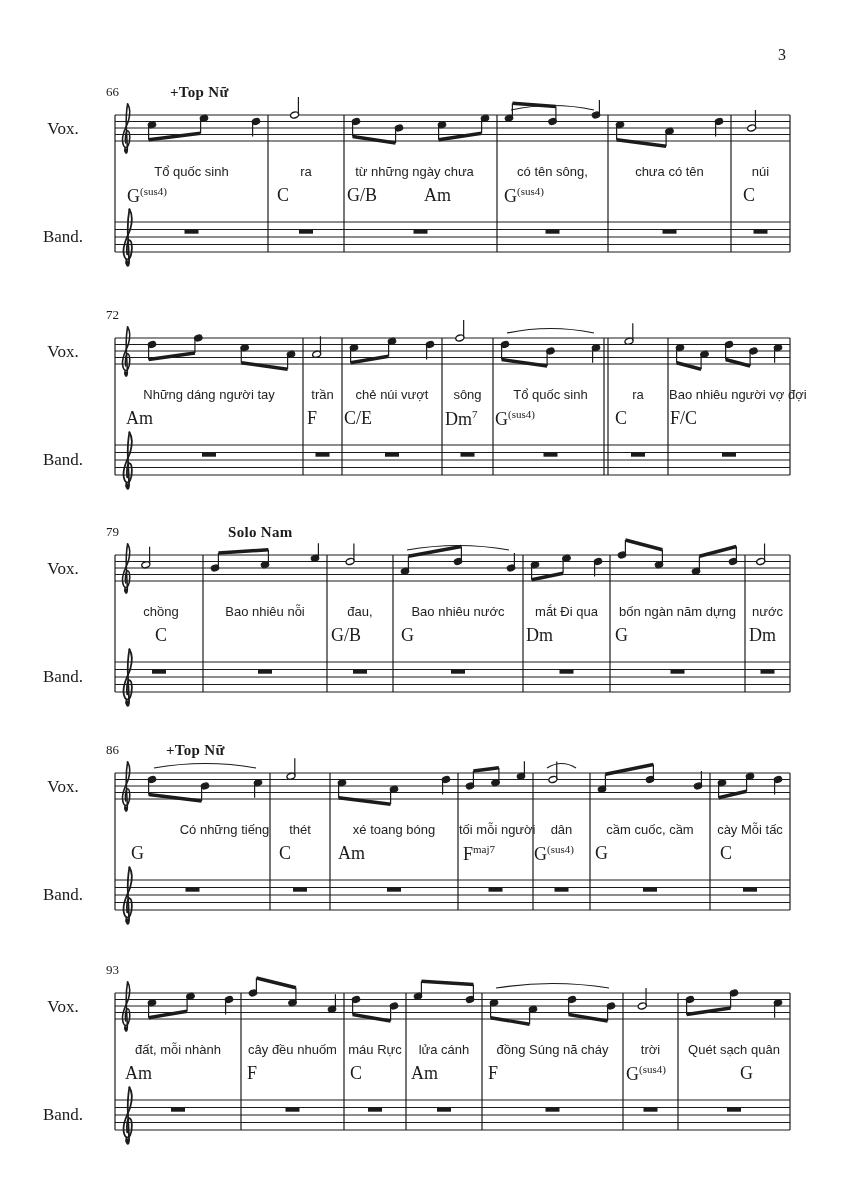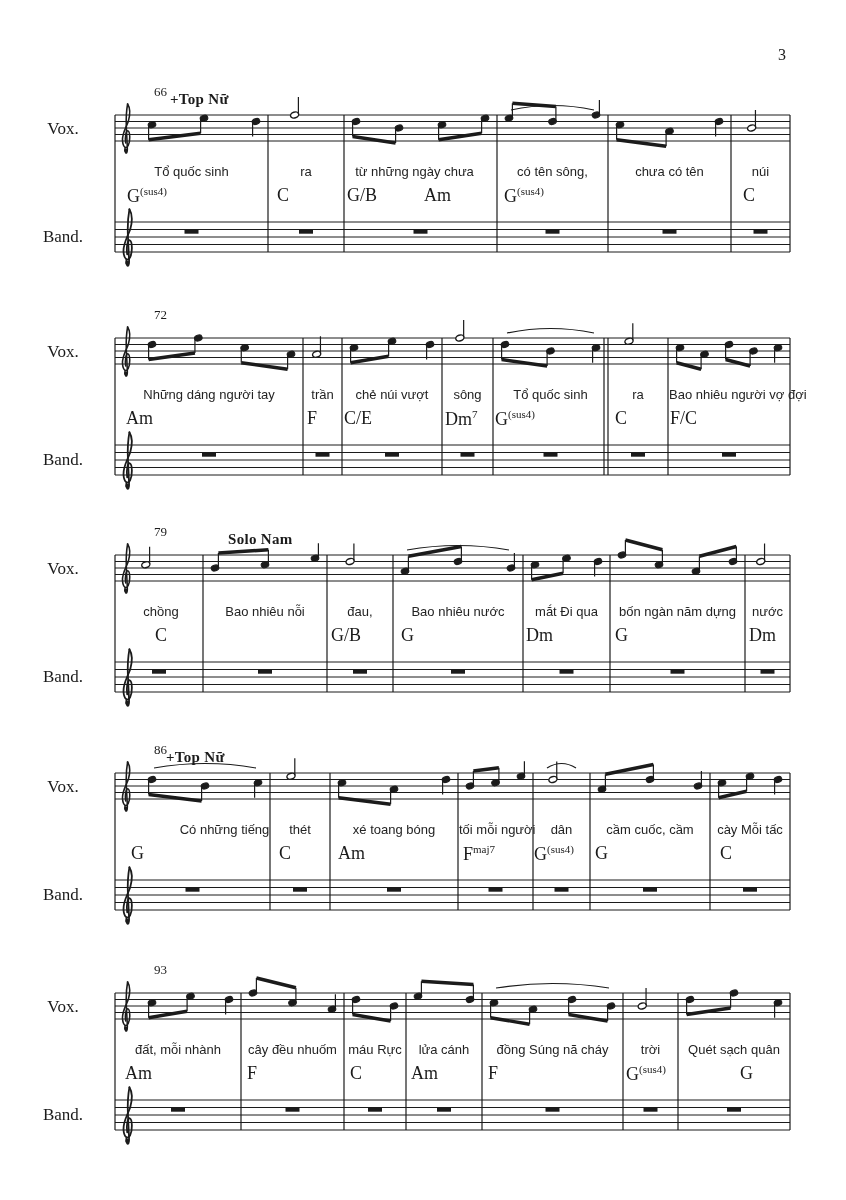--- a/index.html
+++ b/index.html
@@ -2,22 +2,22 @@
 <html><head>
 <meta charset="utf-8">
 <style>
   html,body { margin:0; padding:0; background:#ffffff; }
   .page {
     position:relative; width:846px; height:1200px; background:#ffffff;
     font-family:"Liberation Serif", serif; color:#1b1b1b; overflow:hidden;
   }
   .pagenum { position:absolute; left:778px; top:46px; font-size:16px; }
   .system { position:absolute; left:0; width:846px; height:190px; }
-  .mnum   { position:absolute; left:106px; top:4px; font-size:13px;margin-left:48px; }
-  .annot  { position:absolute; top:11px; font-size:15px; font-weight:600; letter-spacing:.3px; }
+  .mnum   { position:absolute; left:106px; top:4px; font-size:13px; }
+  .annot  { position:absolute; top:4px; font-size:15px; font-weight:600; letter-spacing:.3px; }
   .stafflabel { position:absolute; left:28px; width:70px; text-align:center; font-size:17px; }
   .stafflabel.vox  { top:39px; }
   .stafflabel.band { top:147px; }
   .lyric {
     position:absolute; top:84px; font-family:"Liberation Sans", sans-serif;
     font-size:13px; line-height:15px; text-align:center; white-space:nowrap; color:#232323;
   }
   .chord { position:absolute; top:105px; font-size:18px; white-space:nowrap; }
   .chord sup { font-size:11px; }
   svg.score { position:absolute; left:0; top:0; }

